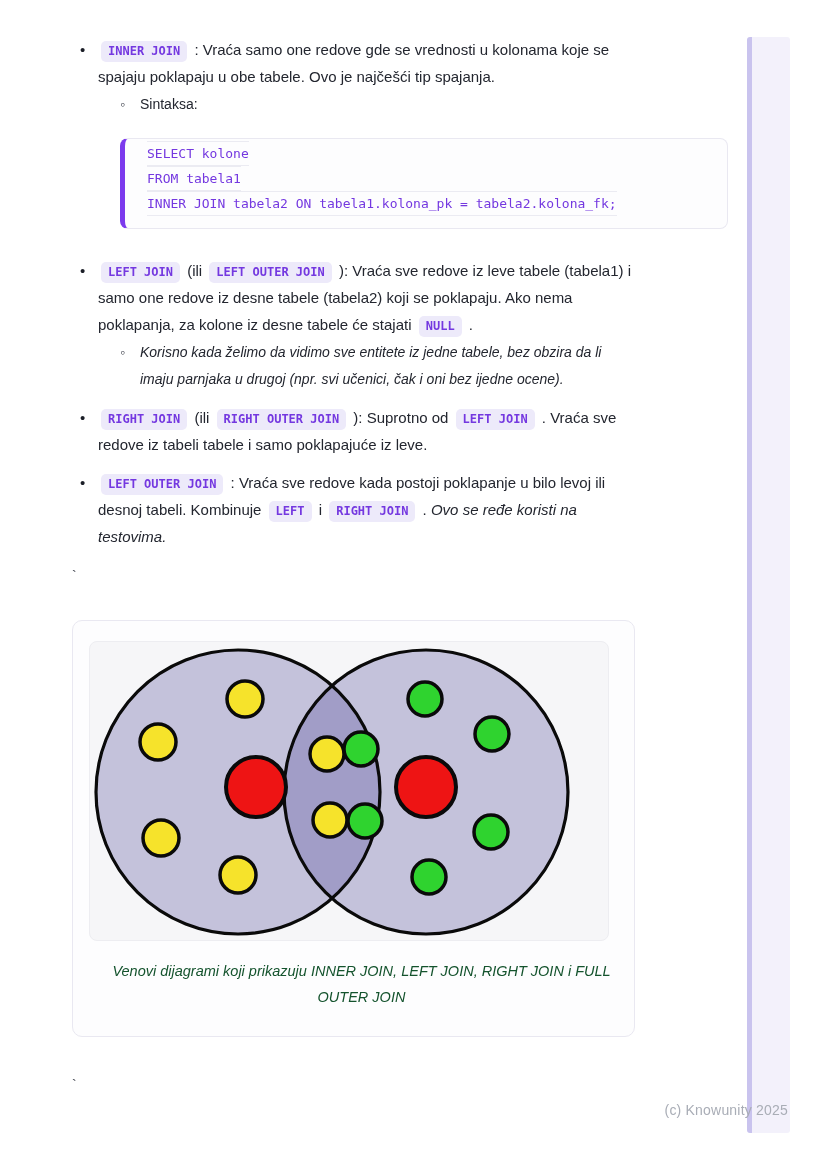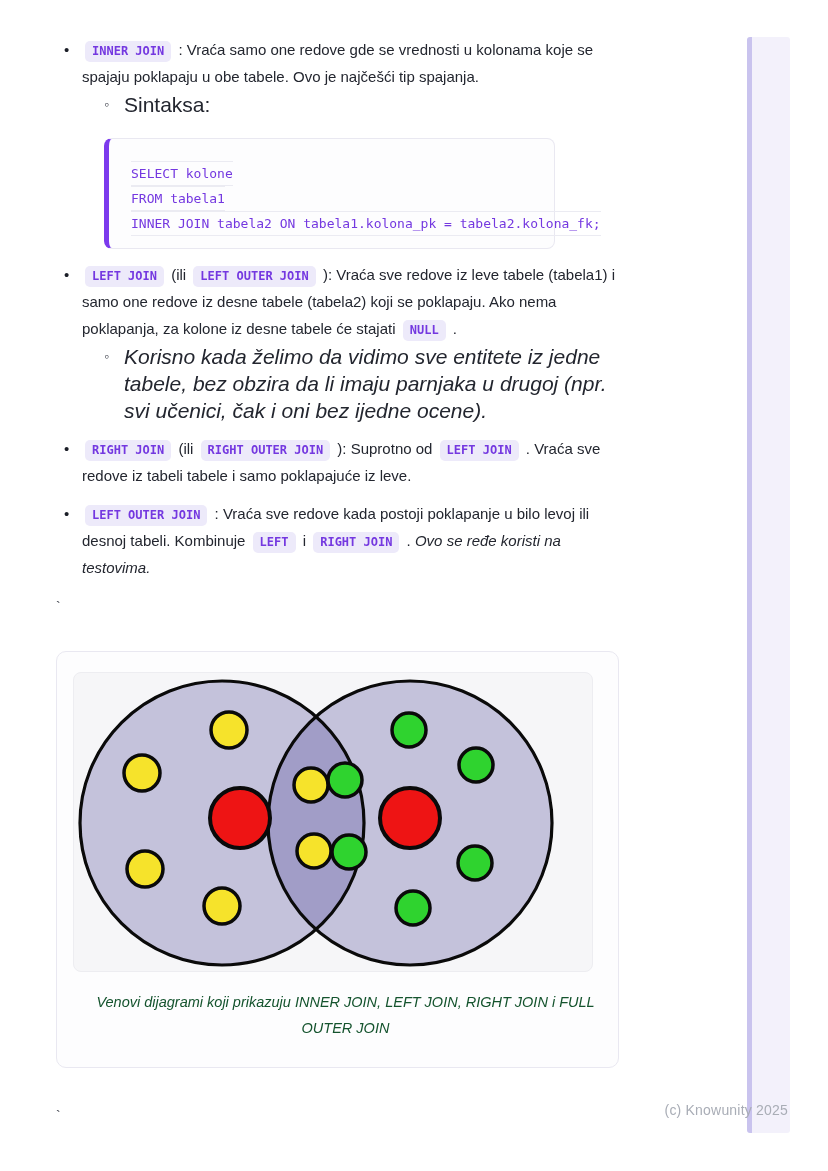--- a/index.html
+++ b/index.html
@@ -2,48 +2,48 @@
 <html><head>
 <meta charset="utf-8">
 <style>
   * { margin:0; padding:0; box-sizing:border-box; }
   html,body { background:#ffffff; }
   body {
     width:828px; height:1171px; position:relative; overflow:hidden;
     font-family:"Liberation Sans", sans-serif;
     color:#23262f;
   }
-  .content { position:absolute; left:56px; top:36px; width:563px; }
+  .content { position:absolute; left:72px; top:36px; width:563px; }
 
   
   ul.l1 { list-style:none; }
   ul.l1 > li { position:relative; padding-left:26px; margin-bottom:11px; font-size:15px; line-height:27px; }
   ul.l1 > li::before { content:"•"; position:absolute; left:8px; top:0; font-size:15px; line-height:27px; color:#1b1e27; }
   ul.l2 { list-style:none; margin-left:22px; margin-top:1px; }
-  ul.l2 > li { position:relative; padding-left:20px; font-size:21px; line-height:27px; }
+  ul.l2 > li { position:relative; padding-left:20px; font-size:14px; line-height:27px; }
   ul.l2 > li::before { content:"◦"; position:absolute; left:0; top:0; font-size:14px; line-height:27px; color:#3a3e49; }
 
   .b { font-weight:normal; }
   .i { font-style:italic; }
 
   
   .code-badge {
     display:inline-block; background:#edeafa; color:#7438e0;
     font-family:"DejaVu Sans Mono","Liberation Mono",monospace;
     font-size:12px; font-weight:bold; line-height:17px;
     padding:2px 7px; margin:0 3px; border-radius:5px; vertical-align:baseline;
     white-space:nowrap;
   }
 
   
   .code-block {
-    margin:20px 0 12px 22px; width:451px;
+    margin:20px 0 28px 22px; width:608px;
     background:#fdfdfe;
     border:1px solid #e9e8f1; border-left:5px solid #7c3aed;
-    border-radius:8px; padding:21px 6px 13px 22px;
+    border-radius:8px; padding:1px 6px 13px 22px;
   }
   .code-line-wrap { line-height:25px; }
   .code-line {
     display:inline-block;
     font-family:"DejaVu Sans Mono","Liberation Mono",monospace;
     font-size:13px; color:#7438e0; line-height:23px;
     border-top:1px solid #ebebf2; border-bottom:1px solid #ebebf2;
     margin-bottom:-1px; white-space:pre;
   }
 

